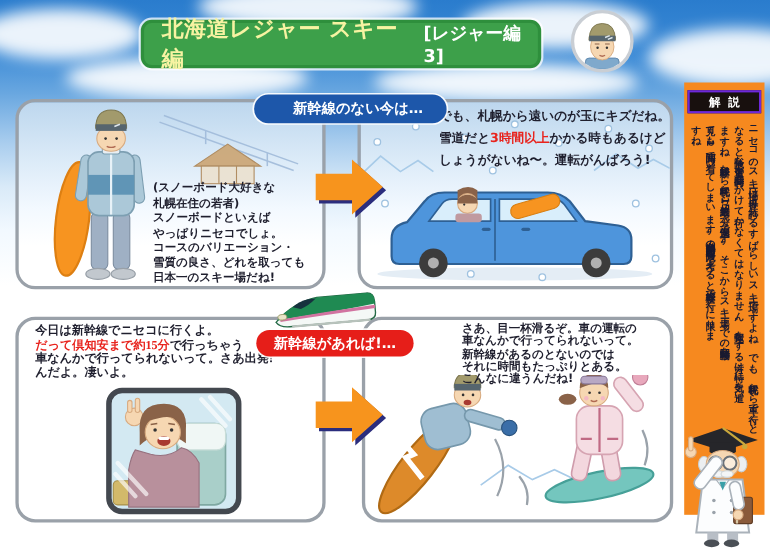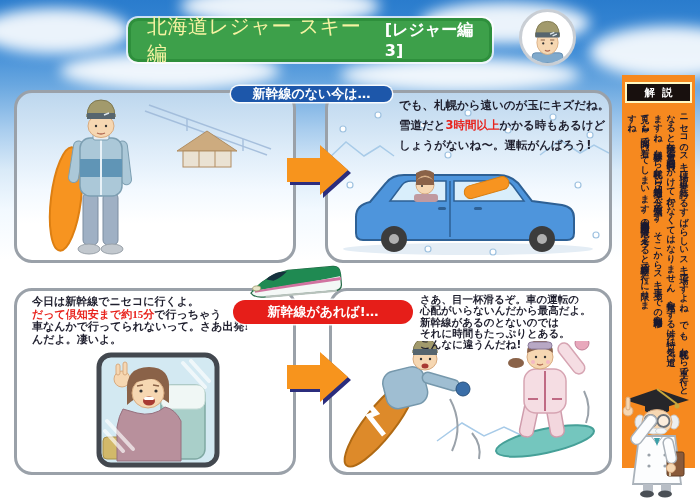--- a/index.html
+++ b/index.html
@@ -4,48 +4,48 @@
 <style>
   html,body{margin:0;padding:0;}
   body{font-family:"DejaVu Sans",sans-serif;}
   .page{position:relative;width:700px;height:499px;overflow:hidden;
     background:linear-gradient(180deg,#2a7ccd 0%,#3b8ad6 9%,#69a7e0 17%,#a9cdee 26%,#d9eaf8 34%,#f2f9ff 42%,#ffffff 52%,#ffffff 100%);}
   .cloud{position:absolute;background:rgba(255,255,255,.9);border-radius:50%;filter:blur(7px);}
   
   .banner{position:absolute;left:128px;top:18px;width:364px;height:44px;background:#3da04a;
     border:3px solid #2e8f3c;border-radius:10px;box-shadow:0 0 0 2px rgba(255,255,255,.75);
     display:flex;align-items:center;padding-left:16px;box-sizing:border-box;z-index:6;}
-  .banner .main{font-size:20px;font-weight:normal;color:#f7f3a2;letter-spacing:.5px;}
+  .banner .main{font-size:20px;font-weight:bold;color:#f7f3a2;letter-spacing:.5px;}
   .banner .sub{font-size:16px;font-weight:bold;color:#ffffff;margin-left:9px;}
   .avatar{position:absolute;left:519px;top:9px;width:57px;height:57px;border-radius:50%;
     background:#fff;border:3px solid #c9ced4;box-sizing:border-box;z-index:6;overflow:hidden;}
   
   .sidebar{position:absolute;left:622px;top:75px;width:73px;height:393px;background:#f6891f;z-index:2;}
-  .kaisetsu{margin:7px auto 5px auto;width:56px;height:17px;background:#18100e;border:2px solid #fef9c3;
+  .kaisetsu{margin:7px auto 5px auto;width:56px;height:17px;background:#18100e;border:2px solid #6d28d9;
     color:#fff;font-size:10.5px;font-weight:bold;display:flex;align-items:center;justify-content:center;letter-spacing:7px;padding-left:7px;box-sizing:content-box;}
   .vtext{writing-mode:vertical-rl;height:358px;margin:0 auto;color:#1a1a30;font-size:9px;
     letter-spacing:-.6px;line-height:13px;font-weight:bold;padding-right:2px;}
   .doctor{position:absolute;left:615px;top:380px;width:84px;height:119px;z-index:7;}
   
   .panel{position:absolute;border:3px solid #9aa1a9;border-radius:18px;background:#fff;box-sizing:border-box;z-index:1;overflow:hidden;}
   .p1{left:14px;top:90px;width:282px;height:173px;background:linear-gradient(180deg,#bdd7ee 0%,#dcebf8 32%,#f3f9ff 58%,#fff 78%);}
   .p2{left:325px;top:90px;width:287px;height:173px;background:linear-gradient(180deg,#bdd7ee 0%,#dcebf8 32%,#f3f9ff 58%,#fff 78%);}
   .p3{left:14px;top:288px;width:282px;height:187px;}
   .p4{left:329px;top:288px;width:283px;height:187px;}
   .ptext{position:absolute;color:#1f1f2e;font-weight:bold;white-space:nowrap;}
   .t1{left:122px;top:72px;font-size:10.5px;line-height:13.5px;}
   .t2{left:71px;top:2px;font-size:11.5px;line-height:20px;}
   .t3{left:15px;top:4px;font-size:11px;line-height:12.7px;font-family:Liberation Serif, serif;}
   .t4{left:88px;top:3px;font-size:10.5px;line-height:11.3px;}
   .red{color:#e8231d;}
   
   .badge{position:absolute;color:#fff;font-weight:bold;display:flex;align-items:center;justify-content:center;
     z-index:5;box-shadow:0 0 0 1.5px rgba(255,255,255,.9);}
-  .badge-blue{left:231px;top:86px;width:161px;height:16px;border-radius:14px;background:#1d57aa;font-size:13px;}
-  .badge-red{left:233px;top:300px;width:180px;height:24px;border-radius:13px;background:#e61e19;font-size:13px;}
+  .badge-blue{left:231px;top:86px;width:161px;height:26px;border-radius:14px;background:#1d57aa;font-size:13px;padding-left:14px;}
+  .badge-red{left:233px;top:300px;width:143px;height:24px;border-radius:13px;background:#e61e19;font-size:13px;}
   .arrow{position:absolute;width:66px;height:58px;z-index:4;}
   .a1{left:285px;top:143px;} .a2{left:285px;top:350px;}
   .train-mid{position:absolute;left:246px;top:260px;width:98px;height:42px;z-index:5;transform:rotate(-5deg);}
   .artsvg{position:absolute;}
 </style>
 </head>
 <body>
 
 <div class="page">
 
@@ -145,20 +145,29 @@
       <line x1="84" y1="46" x2="84" y2="102" stroke="#e8f2f8" stroke-width="2"></line>
       <rect x="76" y="41" width="16" height="6" rx="2" fill="#e8eef2" stroke="#7d9fb2"></rect>
       <ellipse cx="84" cy="33" rx="13" ry="11.5" fill="#f6d7b2" stroke="#d8ab80"></ellipse>
       <path d="M70,24 Q70,7 84,7 Q98,7 98,24 L98,21 L70,21 Z" fill="#a29a6c" stroke="#7e7850"></path>
       <rect x="70" y="20" width="28" height="6" fill="#56656e"></rect>
       <line x1="87" y1="22" x2="92" y2="20" stroke="#dfe7ec" stroke-width="1.4"></line>
       <circle cx="79" cy="33" r="1.2" fill="#333"></circle>
         <circle cx="89" cy="33" r="1.2" fill="#333"></circle>
       <path d="M80,40 Q84,42 88,40" stroke="#b06a52" stroke-width="1.3" fill="none"></path>
     </svg>
+    <div class="ptext t1">
+      <div>(スノーボード大好きな</div>
+      <div>札幌在住の若者)</div>
+      <div>スノーボードといえば</div>
+      <div>やっぱりニセコでしょ。</div>
+      <div>コースのバリエーション・</div>
+      <div>雪質の良さ、どれを取っても</div>
+      <div>日本一のスキー場だね!</div>
+    </div>
   </div>
 
   <div class="panel p2">
     <svg class="artsvg" style="left:0;bottom:0;" width="281" height="163" viewBox="0 0 281 163">
       <polyline points="0,62 18,45 36,59 52,49 66,59" stroke="#a8cbe8" stroke-width="1.5" fill="none"></polyline>
       <polyline points="212,58 232,43 252,56 266,48 281,56" stroke="#a8cbe8" stroke-width="1.5" fill="none"></polyline>
       <ellipse cx="140" cy="152" rx="125" ry="6" fill="#e4edf5"></ellipse>
       <path d="M28,120 Q28,108 42,105 L58,86 Q64,78 76,78 L170,78 Q182,78 190,86 L204,104 L234,108 Q246,110 246,121 L246,136 Q246,143 239,143 L35,143 Q28,143 28,136 Z" fill="#4e95dc" stroke="#2e6094" stroke-width="2"></path>
       <path d="M62,104 L74,88 Q77,84 83,84 L118,84 L118,104 Z" fill="#d9eefb" stroke="#2e6094" stroke-width="1.5"></path>
       <path d="M126,84 L176,84 Q181,84 185,89 L196,104 L126,104 Z" fill="#d9eefb" stroke="#2e6094" stroke-width="1.5"></path>
@@ -267,21 +276,21 @@
         <rect x="38" y="1" width="24" height="7" rx="3.5" fill="#b8a8c4" stroke="#8a7a9a"></rect>
         <circle cx="46" cy="16" r="1.2" fill="#333"></circle>
           <circle cx="55" cy="16" r="1.2" fill="#333"></circle>
         <circle cx="43" cy="21" r="2" fill="#f4b8c4"></circle>
           <circle cx="58" cy="21" r="2" fill="#f4b8c4"></circle>
         <path d="M47,23 Q50,25 53,23" stroke="#b06a52" stroke-width="1.3" fill="none"></path>
       </g>
     </svg>
     <div class="ptext t4">
       <div>さあ、目一杯滑るぞ。車の運転の</div>
-      <div>心配がいらないんだから最高だよ。</div>
+      <div>車なんかで行ってられないって。</div>
       <div>新幹線があるのとないのでは</div>
       <div>それに時間もたっぷりとある。</div>
       <div>こんなに違うんだね!</div>
     </div>
   </div>
 
   <div class="badge badge-blue">
     <span>新幹線のない今は…</span>
   </div>
   <div class="badge badge-red">

